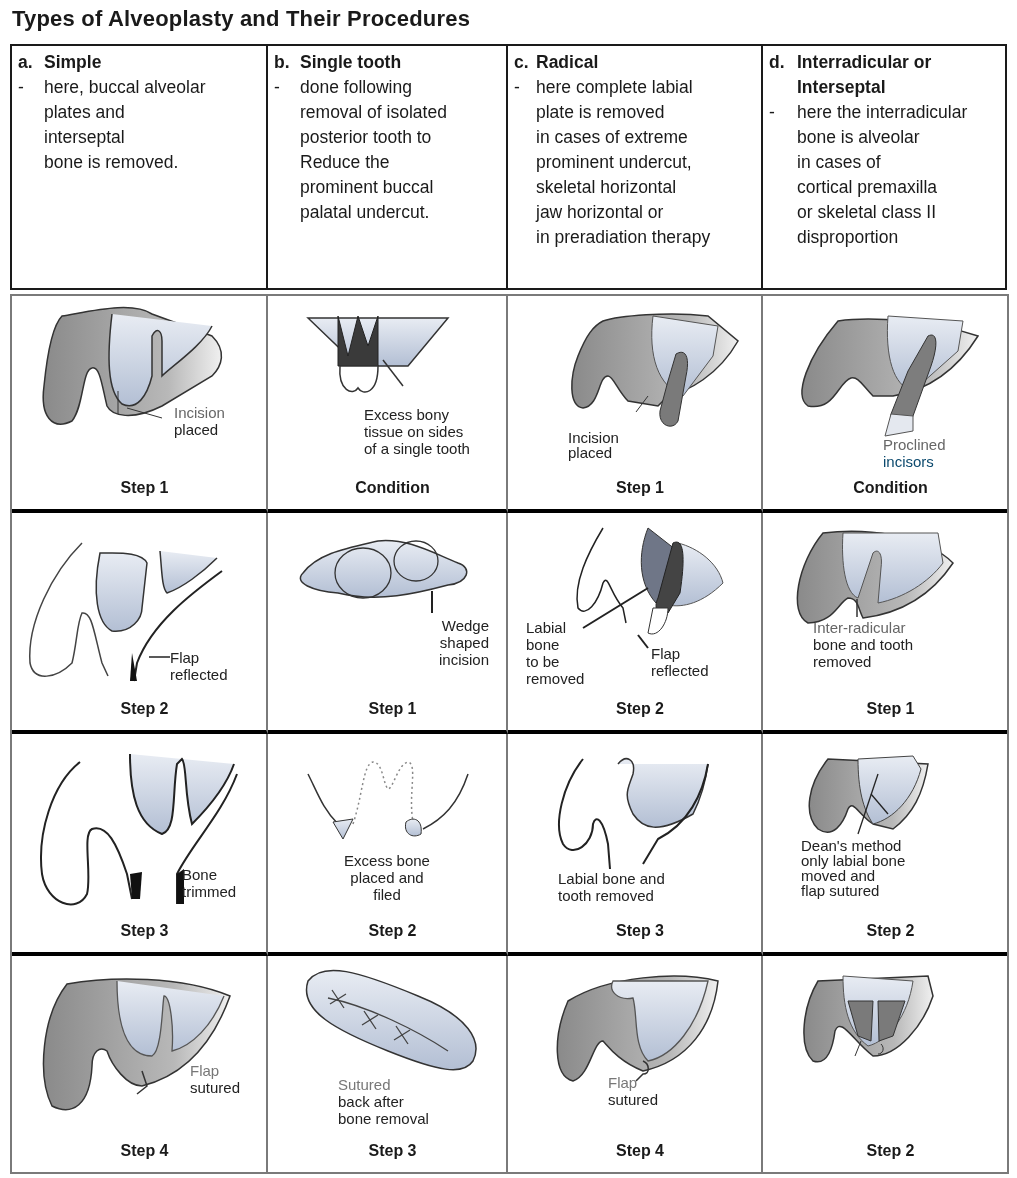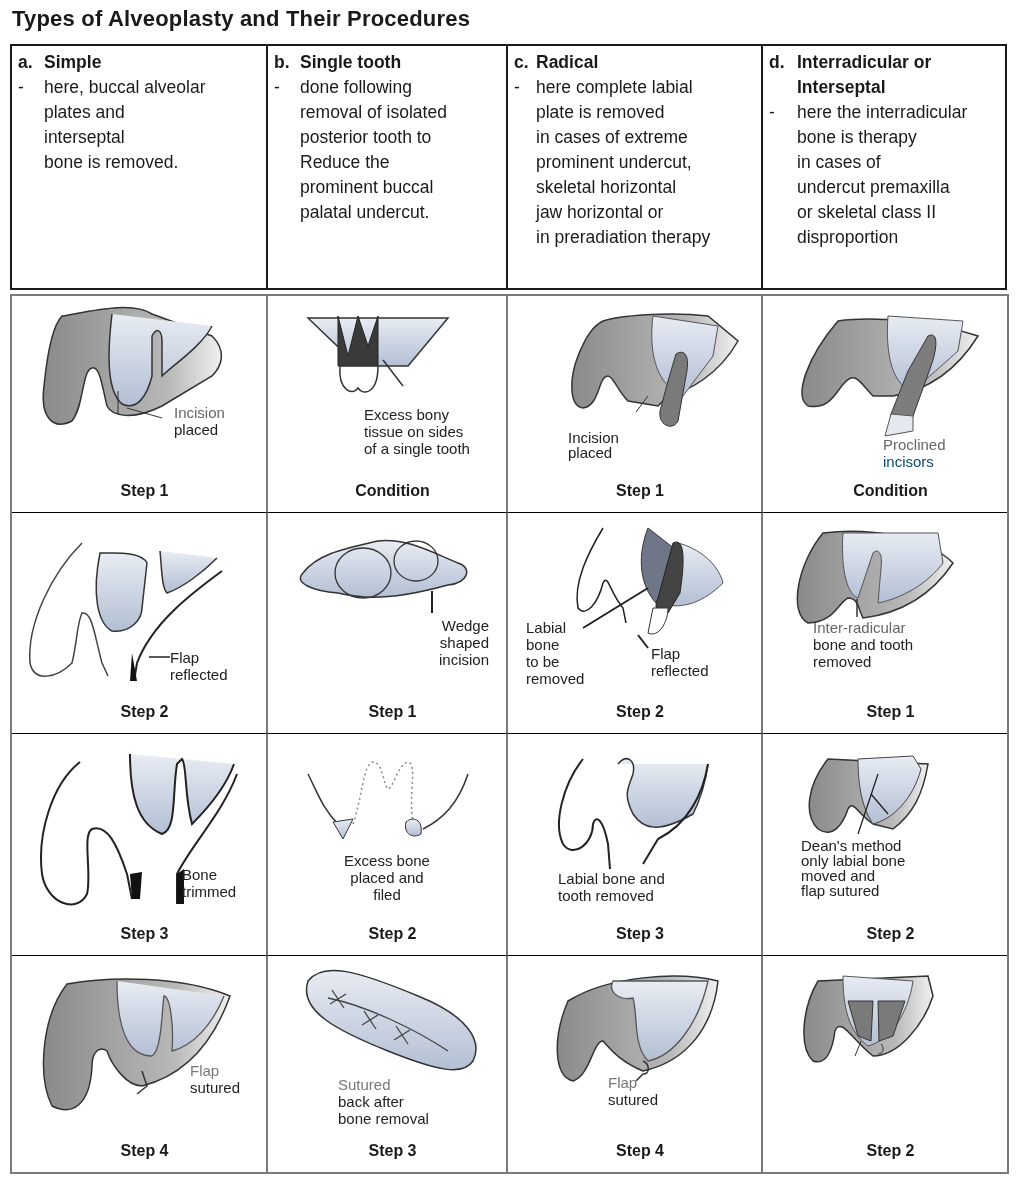--- a/index.html
+++ b/index.html
@@ -6,21 +6,21 @@
   body{width:1017px;height:1178px;position:relative;font-family:"Liberation Sans",sans-serif;color:#1a1a1a;overflow:hidden;}
   .title{position:absolute;left:12px;top:6px;font-size:22px;font-weight:bold;letter-spacing:0.2px;}
   .head-table{position:absolute;left:10px;top:44px;width:993px;height:242px;border:2px solid #1a1a1a;display:grid;grid-template-columns:256px 240px 255px 1fr;}
   .hcell{border-right:2px solid #1a1a1a;padding:4px 6px 0 6px;font-size:17.5px;line-height:25px;position:relative;}
   .hcell:last-child{border-right:none;}
   .hcell .heading{font-weight:bold;display:flex;}
   .hcell .letter{width:26px;flex:none;}
   .hcell .bullet-row{display:flex;}
   .hcell .dash{width:26px;flex:none;}
   .grid{position:absolute;left:10px;top:294px;width:995px;height:876px;border:2px solid #7a7a7a;display:grid;grid-template-columns:256px 240px 255px 1fr;grid-template-rows:217px 221px 222px 1fr;}
-  .cell{border-right:2px solid #7a7a7a;border-bottom:1px solid #000000;position:relative;overflow:hidden;}
+  .cell{border-right:2px solid #7a7a7a;border-bottom:4px solid #000000;position:relative;overflow:hidden;}
   .cell.lastcol{border-right:none;}
   .cell.lastrow{border-bottom:none;}
   .cell svg{position:absolute;left:0;top:0;}
   .label{position:absolute;font-size:15px;line-height:17px;color:#222;}
   .label.gray{color:#666;}
   .caption{position:absolute;left:0;right:0;bottom:12px;text-align:center;font-weight:bold;font-size:16px;padding-left:11px;}
   .gspan{color:#777;}
 </style>
 </head>
 <body>
@@ -83,23 +83,23 @@
         <span class="letter" style="width:28px">d.</span>
         <div>
           <div>Interradicular or</div>
           <div>Interseptal</div>
         </div>
       </div>
     <div class="bullet-row">
         <span class="dash" style="width:28px">-</span>
       <div>
         <div>here the interradicular</div>
-        <div>bone is therapy</div>
+        <div>bone is alveolar</div>
         <div>in cases of</div>
-        <div>undercut premaxilla</div>
+        <div>cortical premaxilla</div>
         <div>or skeletal class II</div>
         <div>disproportion</div>
       </div>
     </div>
   </div>
 </div>
 
 <svg width="0" height="0" style="position:absolute">
   <defs>
     <linearGradient id="gumGrad" x1="0" y1="0" x2="1" y2="0">

